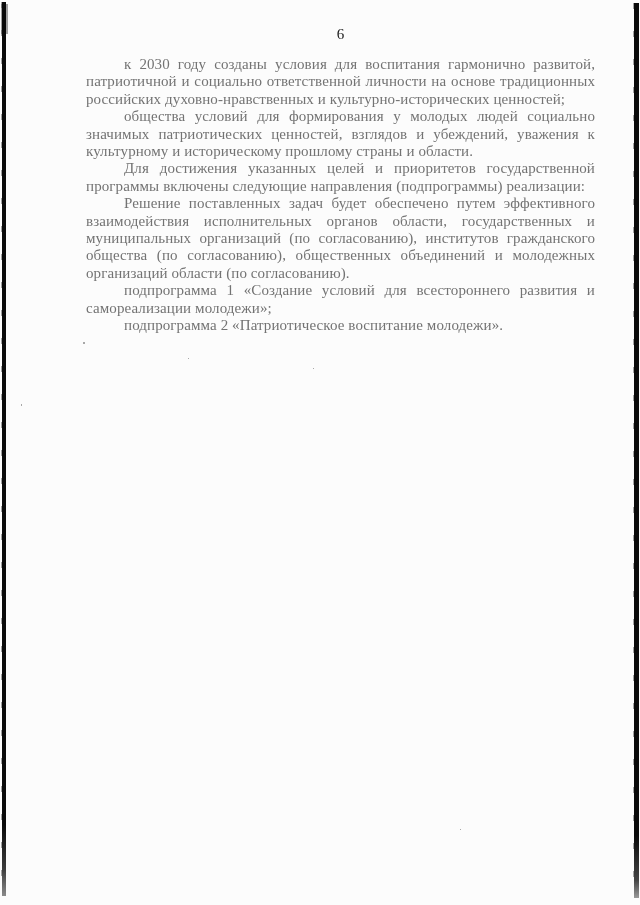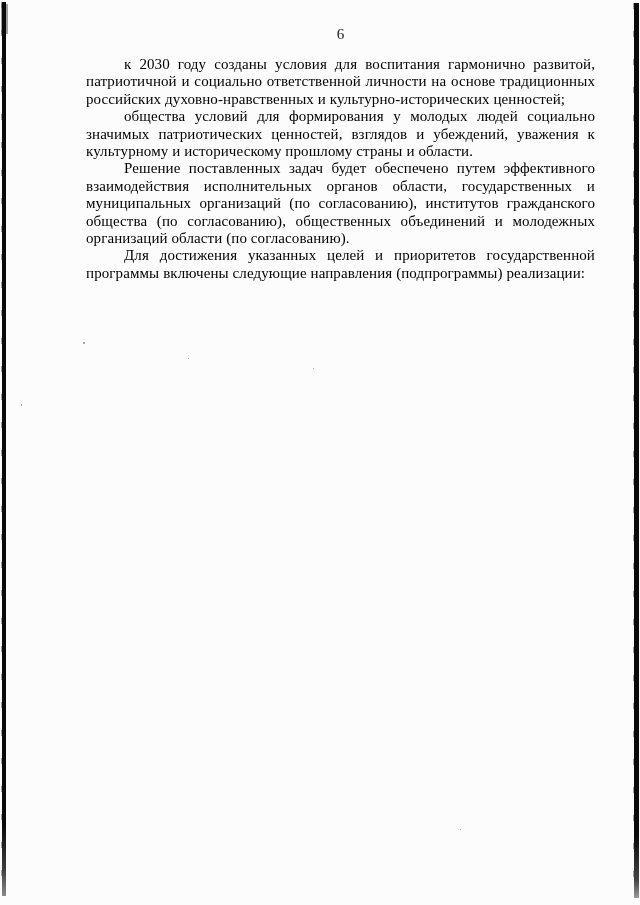--- a/index.html
+++ b/index.html
@@ -64,21 +64,21 @@
     line-height: 18px;
     color: #1b1b1b;
   }
   .body-text {
     position: absolute;
     top: 56px;
     left: 86px;
     width: 509px;
     font-size: 15px;
     line-height: 17.4px;
-    color: #000000;
+    color: #737373;
     text-align: justify;
     letter-spacing: 0.1px;
   }
   .para {
     margin: 0;
     padding: 0;
     text-indent: 38px;
   }
   .speck {
     position: absolute;
@@ -101,22 +101,24 @@
 
   <div class="edge-blob-topleft"></div>
   <div class="edge-left"></div>
   <div class="edge-right"></div>
 
   <div class="page-number">6</div>
 
   <div class="body-text">
     <p class="para">к 2030 году созданы условия для воспитания гармонично развитой, патриотичной и социально ответственной личности на основе традиционных российских духовно-нравственных и культурно-исторических ценностей;</p>
     <p class="para">общества условий для формирования у молодых людей социально значимых патриотических ценностей, взглядов и убеждений, уважения к культурному и историческому прошлому страны и области.</p>
+    <p class="para">Для достижения указанных целей и приоритетов государственной программы включены следующие направления (подпрограммы) реализации:</p>
     <p class="para">Решение поставленных задач будет обеспечено путем эффективного взаимодействия исполнительных органов области, государственных и муниципальных организаций (по согласованию), институтов гражданского общества (по согласованию), общественных объединений и молодежных организаций области (по согласованию).</p>
-    <p class="para">Для достижения указанных целей и приоритетов государственной программы включены следующие направления (подпрограммы) реализации:</p>
+    <p class="para">подпрограмма 1 «Создание условий для всестороннего развития и самореализации молодежи»;</p>
+    <p class="para">подпрограмма 2 «Патриотическое воспитание молодежи».</p>
   </div>
 
   <div class="speck speck-1"></div>
   <div class="speck speck-2"></div>
   <div class="speck speck-3"></div>
   <div class="speck speck-4"></div>
   <div class="speck speck-5"></div>
 
 </div>
 

